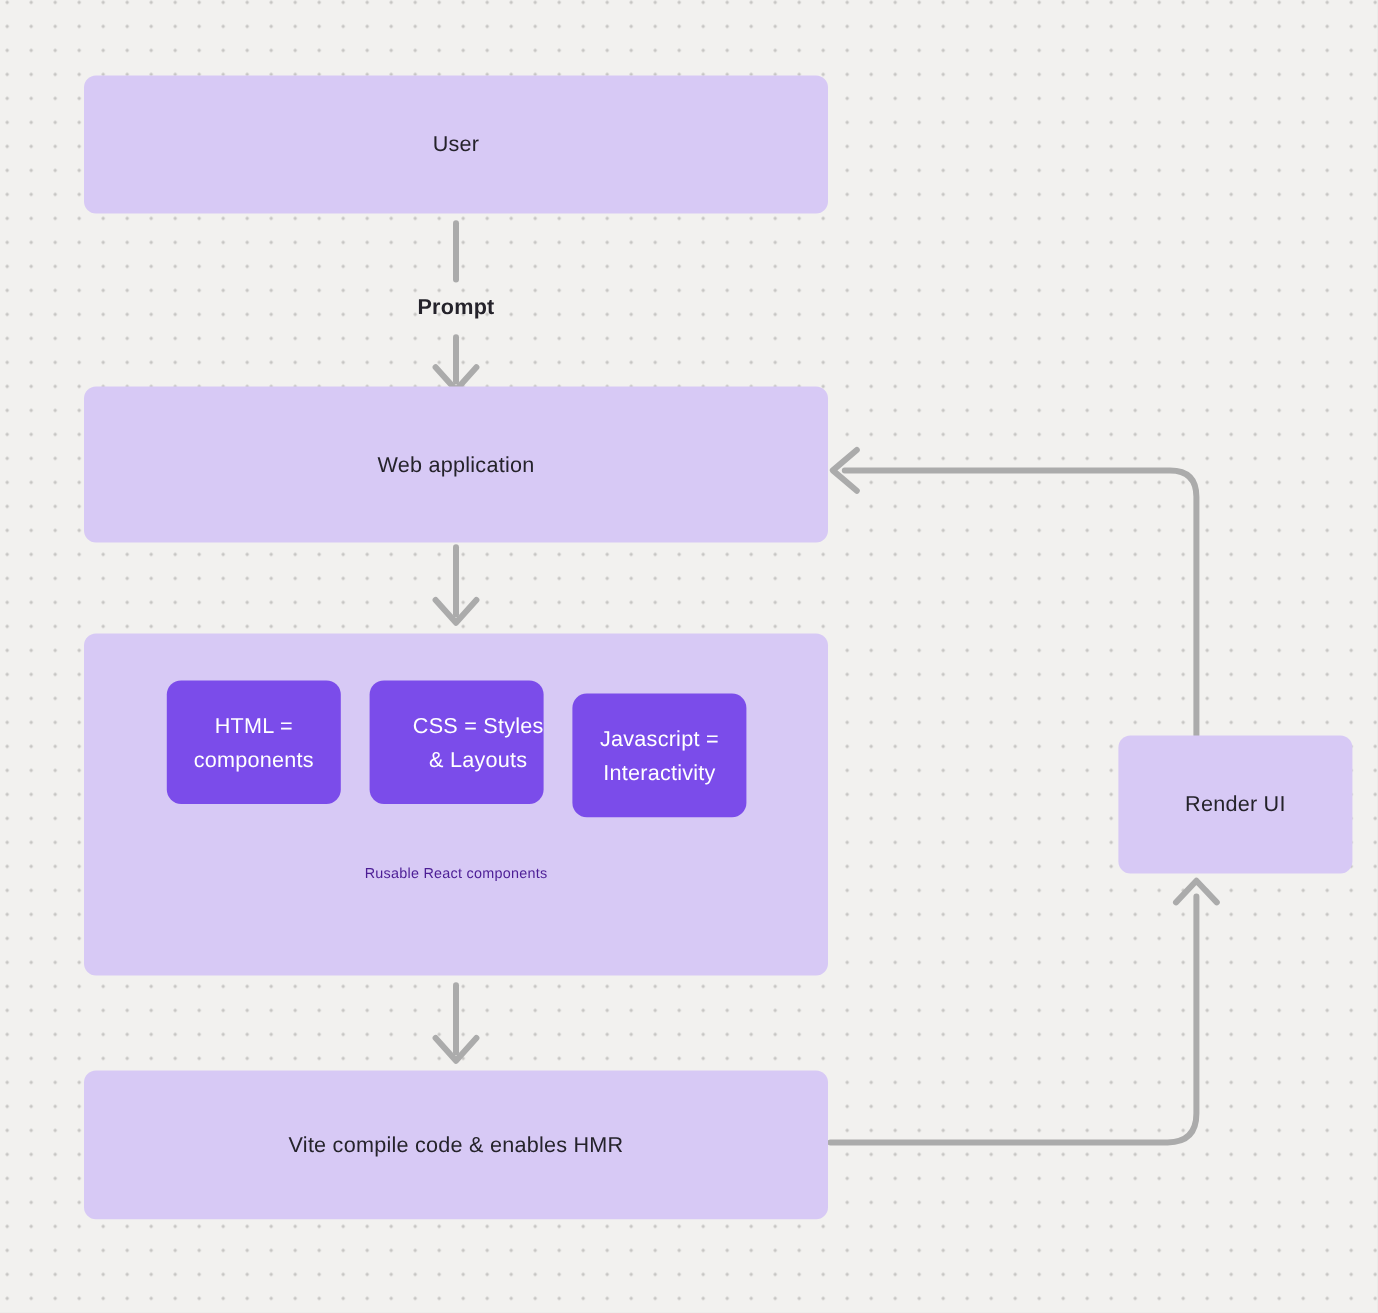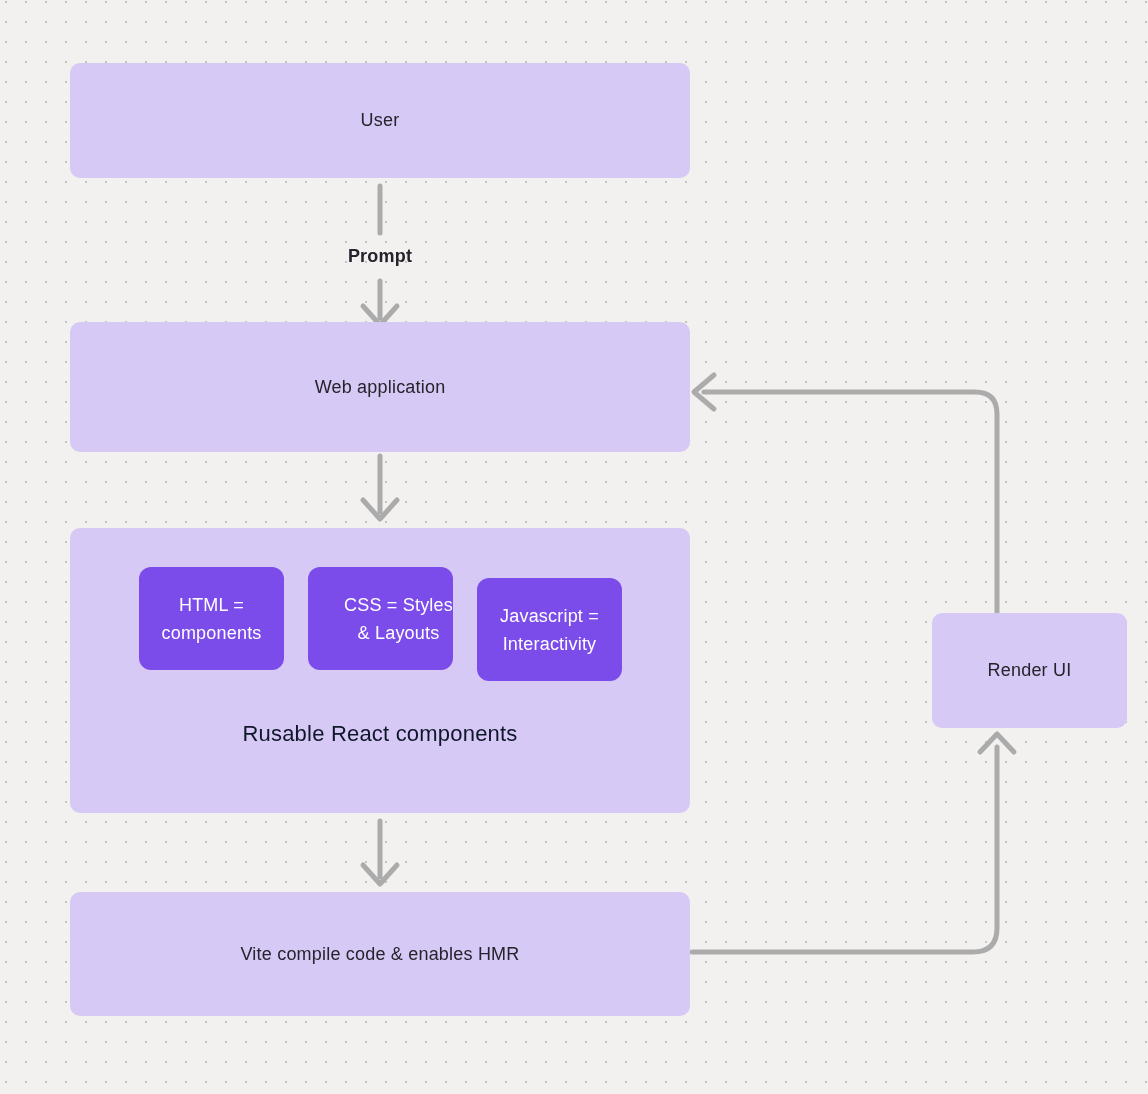--- a/index.html
+++ b/index.html
@@ -55,22 +55,22 @@
   #node-group  { left: 70px;  top: 528px; width: 620px; height: 285px;
                  background: #d7c9f5; border-radius: 10px; position: absolute; }
   #node-html   { left: 69px;  top: 39px;  width: 145px; height: 103px; }
   #node-css    { left: 238px; top: 39px;  width: 145px; height: 103px; padding-left: 36px; }
   #node-js     { left: 407px; top: 50px;  width: 145px; height: 103px; }
   .group-label {
     position: absolute;
     left: 0; right: 0;
     top: 193px;
     text-align: center;
-    font-size: 22px;
-    color: #0f172a;
+    font-size: 12px;
+    color: #4c1d95;
     letter-spacing: 0.2px;
   }
   #node-vite   { left: 70px;  top: 892px; width: 620px; height: 124px; }
   #node-render { left: 932px; top: 613px; width: 195px; height: 115px; }
   .edge-label {
     position: absolute;
     left: 300px;
     top: 246px;
     width: 160px;
     text-align: center;

